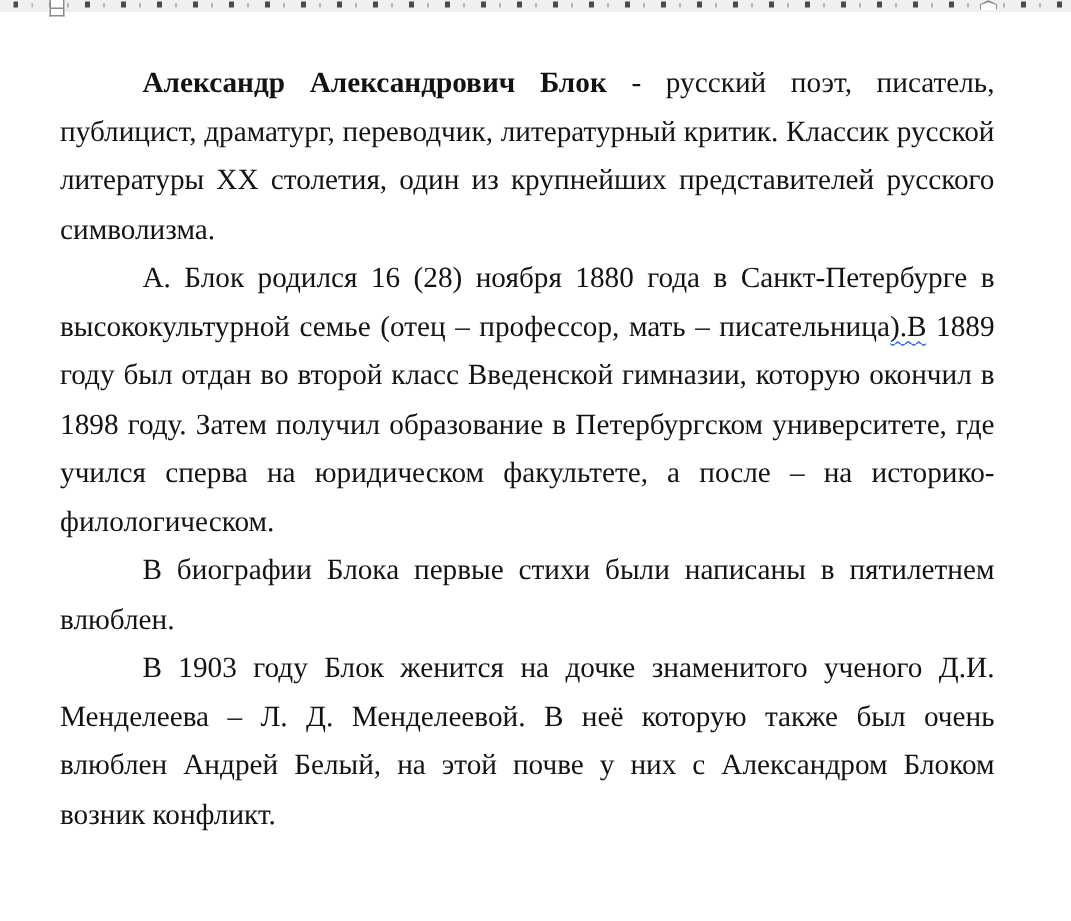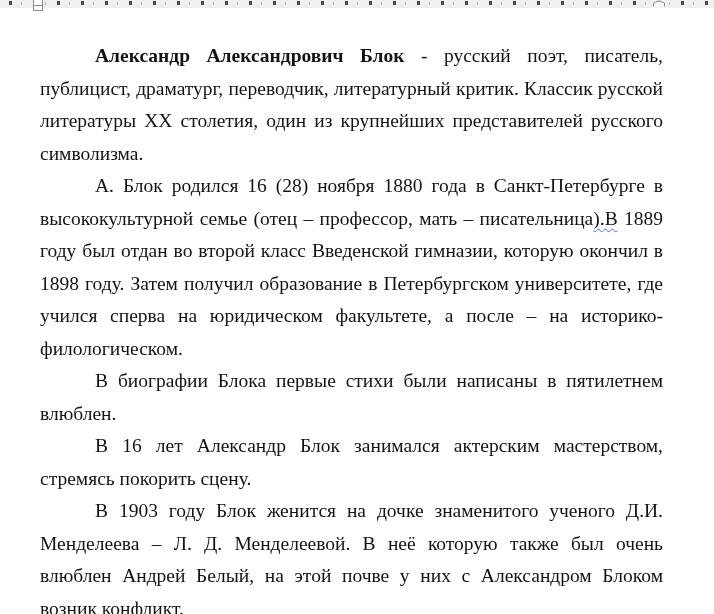--- a/index.html
+++ b/index.html
@@ -80,19 +80,18 @@
   </div>
 
   <div class="page-text">
 
     <p><strong>Александр Александрович Блок</strong><span> - русский поэт, писатель, публицист, драматург, переводчик, литературный критик. Классик русской литературы XX столетия, один из крупнейших представителей русского символизма.</span></p>
 
     <p><span>А. Блок родился 16 (28) ноября 1880 года в Санкт-Петербурге в высококультурной семье (отец – профессор, мать – писательница</span><span class="wavy">).В</span><span> 1889 году был отдан во второй класс Введенской гимназии, которую окончил в 1898 году. Затем получил образование в Петербургском университете, где учился сперва на юридическом факультете, а после – на историко-филологическом.</span></p>
 
     <p>В биографии Блока первые стихи были написаны в пятилетнем влюблен.</p>
 
-    <p>В 16 лет Александр Блок занимался актерским мастерством, стремясь покорить сцену.</p>
 
     <p>В 1903 году Блок женится на дочке знаменитого ученого Д.И. Менделеева – Л. Д. Менделеевой. В неё которую также был очень влюблен Андрей Белый, на этой почве у них с Александром Блоком возник конфликт.</p>
 
   </div>
 
 </div>
 
 </body></html>

